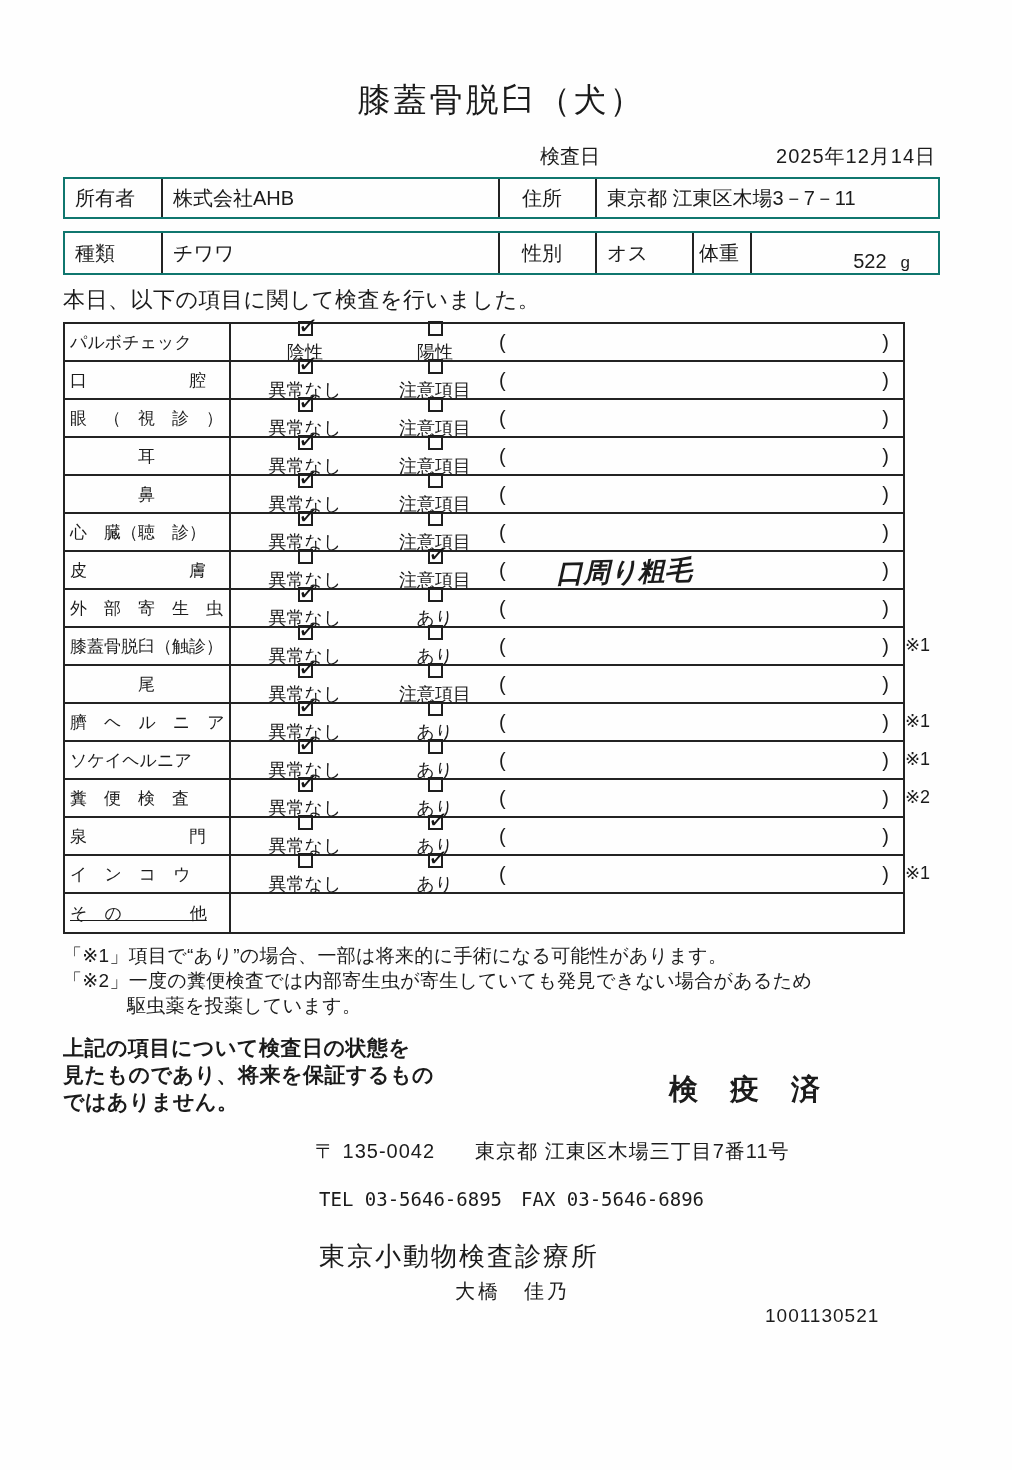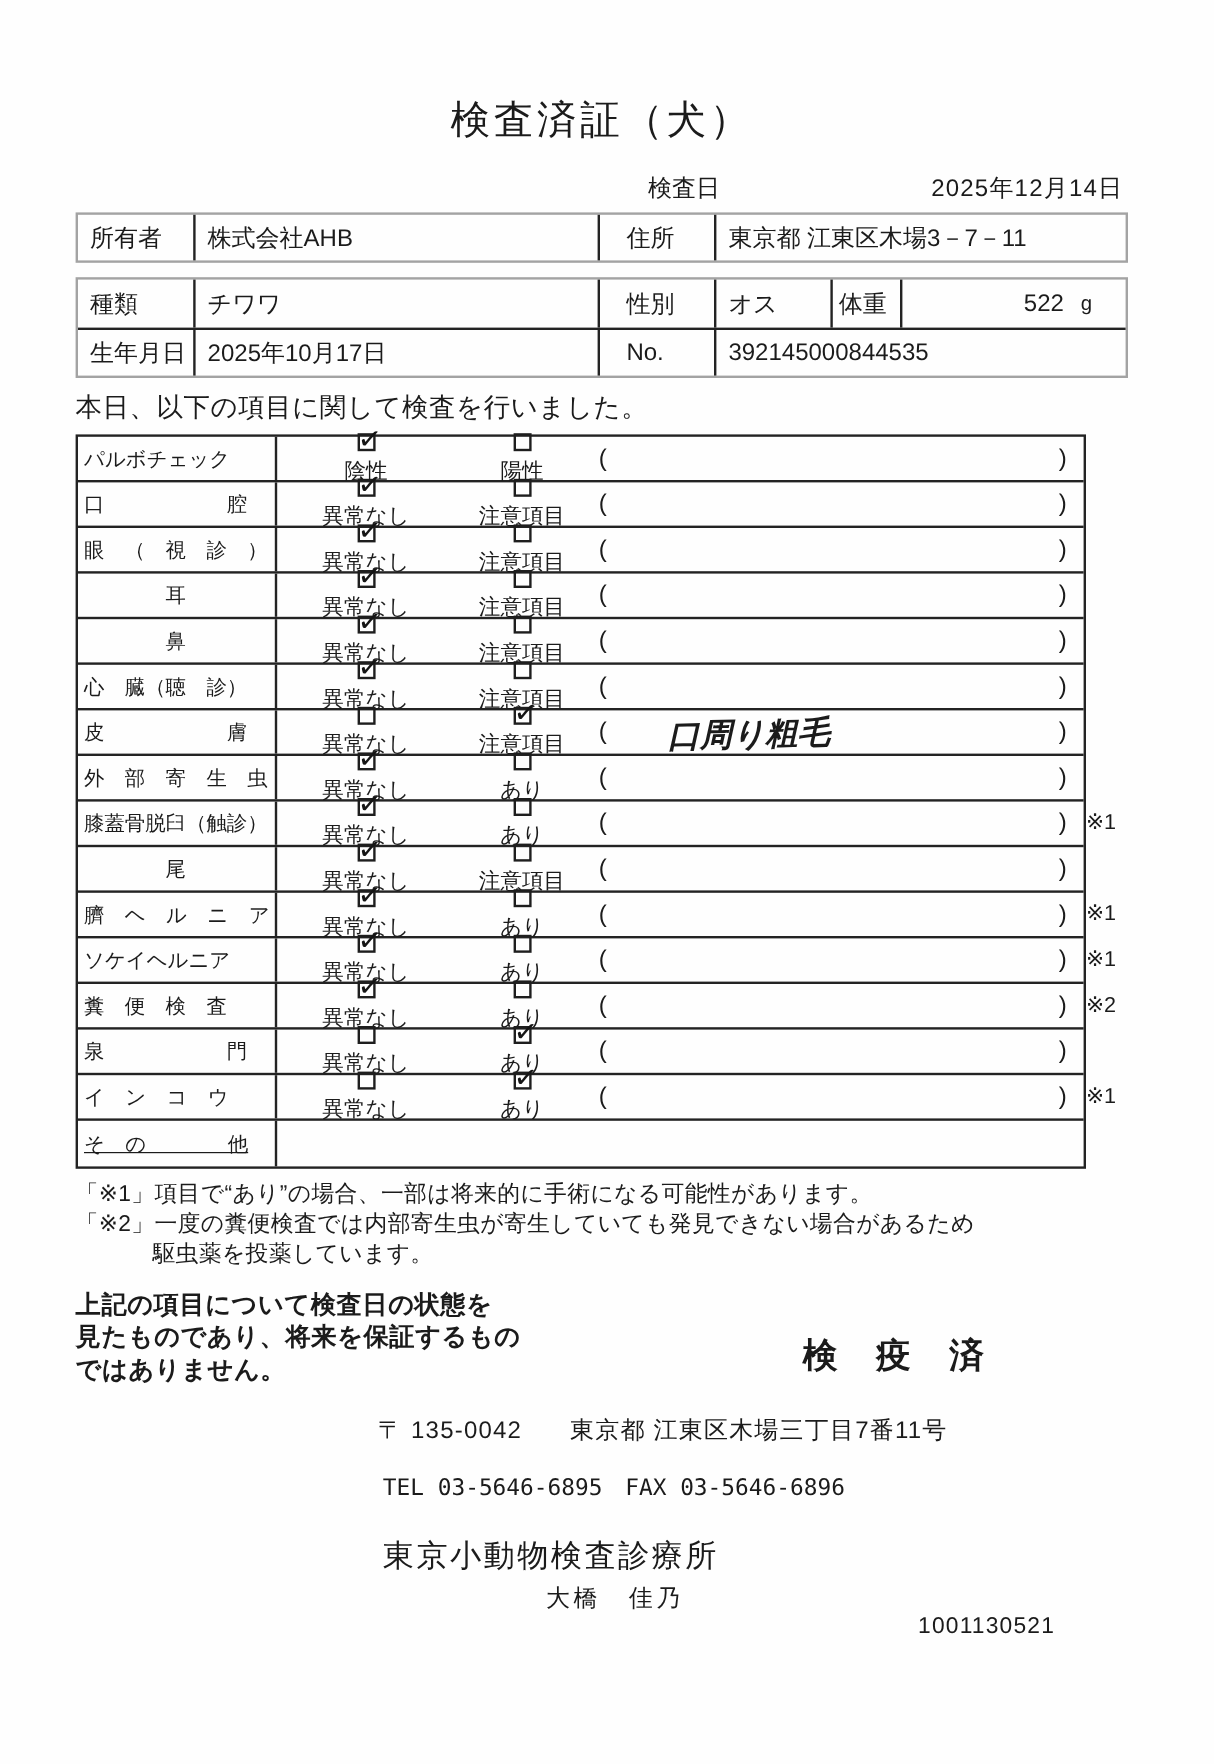--- a/index.html
+++ b/index.html
@@ -10,33 +10,33 @@
     overflow:hidden;
   }
   .content { padding:78px 72px 0 63px; width:1012px; }
 
   .title { width:877px; text-align:center; font-size:33px; letter-spacing:3px; margin-bottom:20px; }
 
   .date-row { position:relative; width:877px; height:28px; margin-bottom:6px; font-size:20px; }
   .date-row .lbl { position:absolute; left:477px; top:0; }
   .date-row .val { position:absolute; right:4px; top:0; letter-spacing:1px; }
 
-  .tbl { border:2px solid #a3a3a3; width:877px; }
+  .tbl { border:2px solid #0f766e; width:877px; }
   .trow { display:flex; height:38px; }
   .tbl.info .trow { height:40px; }
   .tbl.info .trow + .trow { border-top:2px solid #232323; }
   .tcell { border-right:2px solid #232323; display:flex; align-items:center; padding:0 10px; font-size:20px; white-space:nowrap; overflow:hidden; }
   .tcell:last-child { border-right:none; }
   .w-lab { width:98px; }
   .w-val { width:337px; }
   .w-lab2 { width:85px;margin-left:12px; }
   .w-val2 { flex:1; }
   .w-sex { width:97px; }
   .w-wl { width:58px; padding:0 5px; }
-  .w-wv { flex:1; justify-content:flex-end; padding-right:28px; gap:14px; }
+  .w-wv { flex:1; justify-content:flex-end; padding-right:28px; gap:14px;align-items:flex-end; }
   .w-wv .unit { font-size:17px; }
   .owner { margin-bottom:12px; }
   .info { margin-bottom:10px; }
 
   .intro { font-size:22px; margin-bottom:7px; letter-spacing:0.5px; }
 
   .checklist { border:2px solid #232323; width:842px; }
   .cl-row { display:flex; height:38px; border-bottom:2px solid #232323; position:relative; }
   .cl-row:last-child { border-bottom:none;text-decoration:underline; }
   .cl-label { width:166px; border-right:2px solid #232323; display:flex; align-items:center; padding:0 5px; font-size:17px; white-space:pre; overflow:hidden; }
@@ -69,21 +69,21 @@
   .clinic-name { margin-left:256px; margin-top:26px; font-size:26px; letter-spacing:2px; }
   .vet-name { margin-left:392px; margin-top:4px; font-size:20px; letter-spacing:3px; }
   .doc-code { margin-left:702px; font-size:19px; letter-spacing:1px; }
 </style>
 </head>
 <body>
 
 <div class="page">
   <div class="content">
 
-    <div class="title">検査済証（犬）</div>
+    <div class="title">膝蓋骨脱臼（犬）</div>
 
     <div class="date-row">
       <span class="lbl">検査日</span>
       <span class="val">2025年12月14日</span>
     </div>
 
     <div class="tbl owner">
       <div class="trow">
         <div class="tcell w-lab">所有者</div>
         <div class="tcell w-val">株式会社AHB</div>
@@ -97,26 +97,20 @@
         <div class="tcell w-lab">種類</div>
         <div class="tcell w-val">チワワ</div>
         <div class="tcell w-lab2">性別</div>
         <div class="tcell w-sex">オス</div>
         <div class="tcell w-wl">体重</div>
         <div class="tcell w-wv">
           <span>522</span>
           <span class="unit">g</span>
         </div>
       </div>
-      <div class="trow">
-        <div class="tcell w-lab">生年月日</div>
-        <div class="tcell w-val">2025年10月17日</div>
-        <div class="tcell w-lab2">No.</div>
-        <div class="tcell w-val2">392145000844535</div>
-      </div>
     </div>
 
     <div class="intro">本日、以下の項目に関して検査を行いました。</div>
 
     <div class="checklist">
 
       <div class="cl-row">
         <div class="cl-label">パルボチェック</div>
         <div class="cl-body">
           <span class="opt o1">

